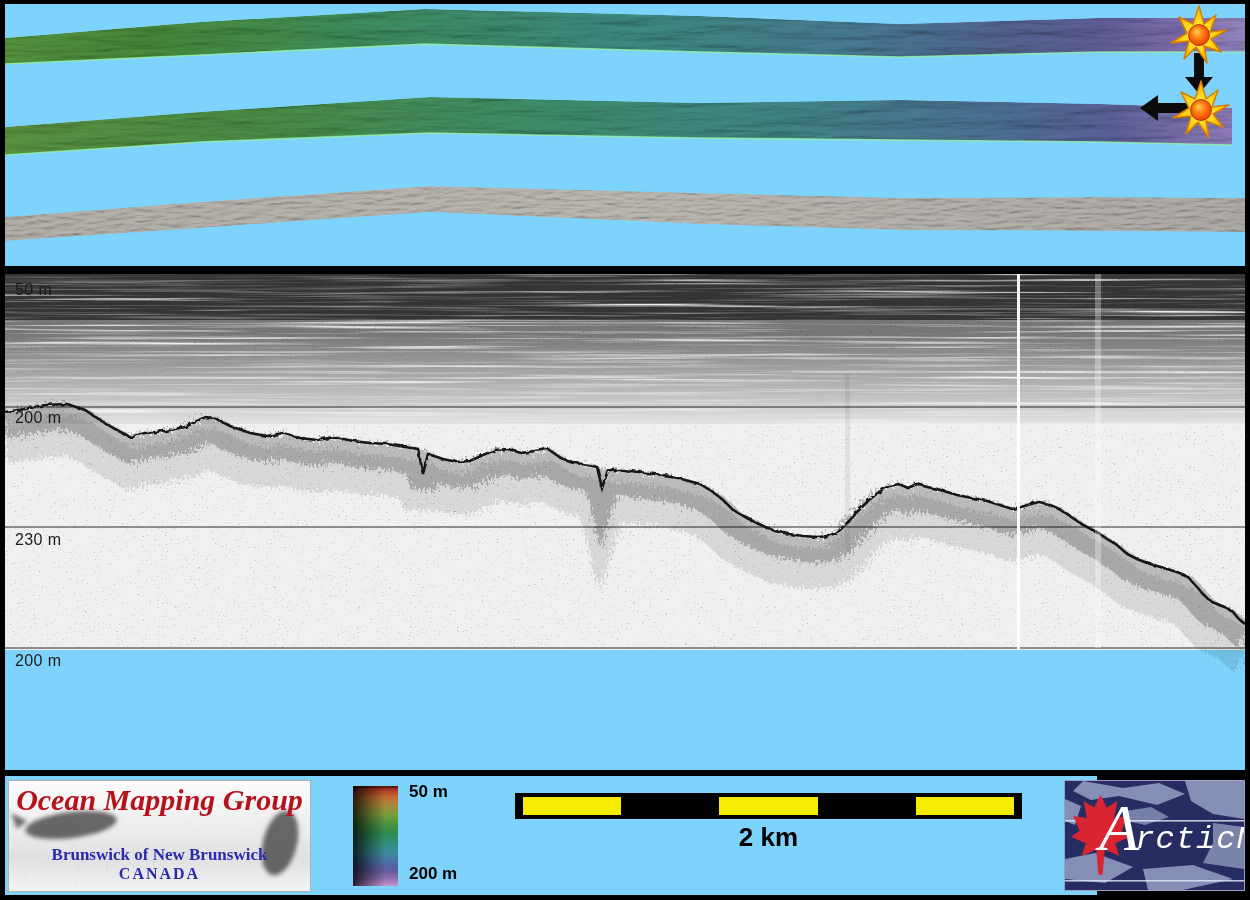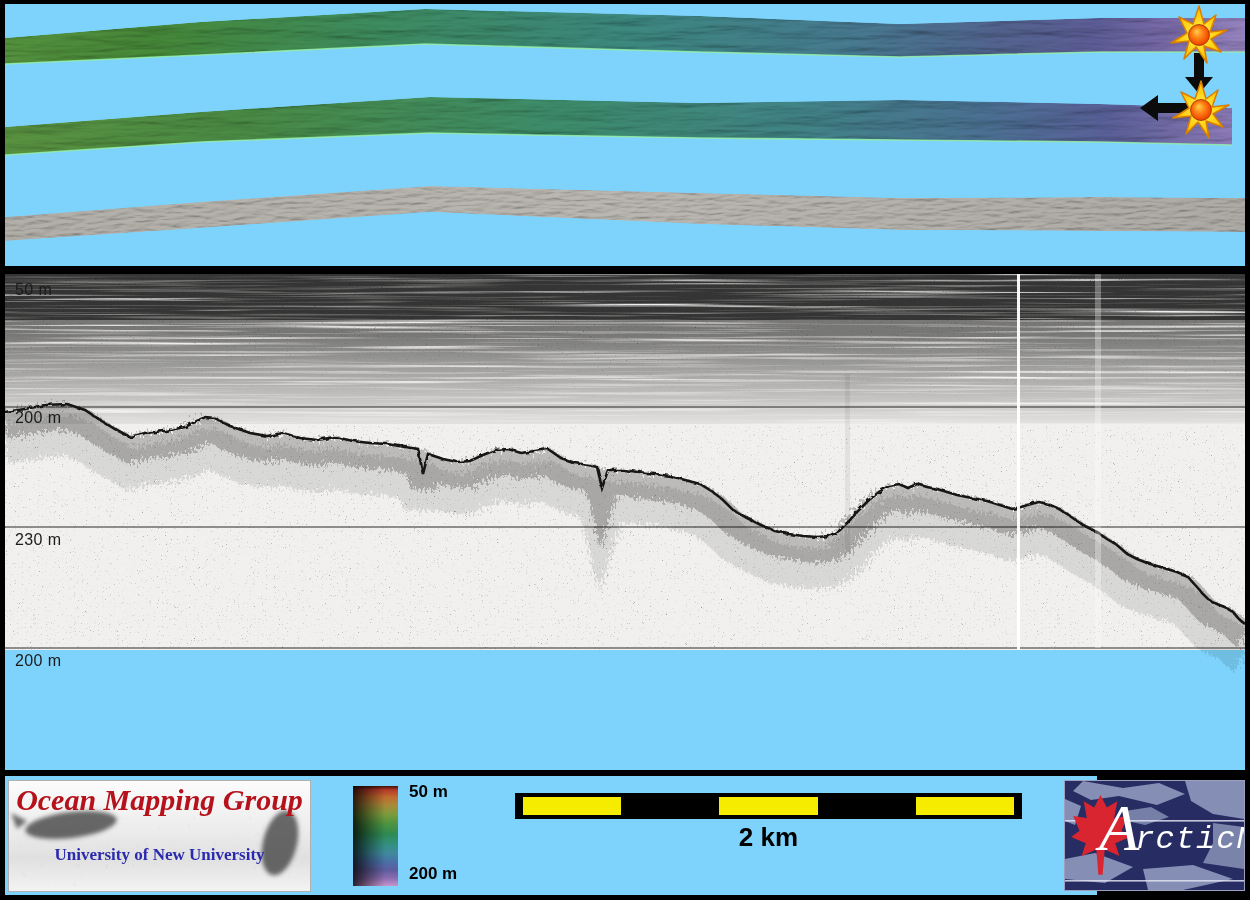--- a/index.html
+++ b/index.html
@@ -210,21 +210,22 @@
         <rect x="0" y="36" width="301" height="70" filter="url(#fTicks)" opacity=".4"></rect>
         <g filter="url(#fBlur2)">
           <ellipse cx="62" cy="44" rx="46" ry="13" fill="#3f3f3f" opacity=".78" transform="rotate(-7 62 44)"></ellipse>
           <path d="M18,40 L2,32 L8,48 Z" fill="#3f3f3f" opacity=".75"></path>
         </g>
         <g filter="url(#fBlur2)">
           <ellipse cx="271" cy="62" rx="17" ry="33" fill="#454545" opacity=".8" transform="rotate(14 271 62)"></ellipse>
         </g>
       </svg>
       <div class="omg-title">Ocean Mapping Group</div>
-      <div class="omg-univ">University of New University</div>
+      <div class="omg-univ">Brunswick of New Brunswick</div>
+      <div class="omg-country">CANADA</div>
     </div>
 
     <div class="cbar">
       <div class="cbar-shade"></div>
     </div>
     <div class="cbar-lab" id="cl50">50 m</div>
     <div class="cbar-lab" id="cl200">200 m</div>
 
     <div class="sbar">
       <div class="seg-y"></div>

